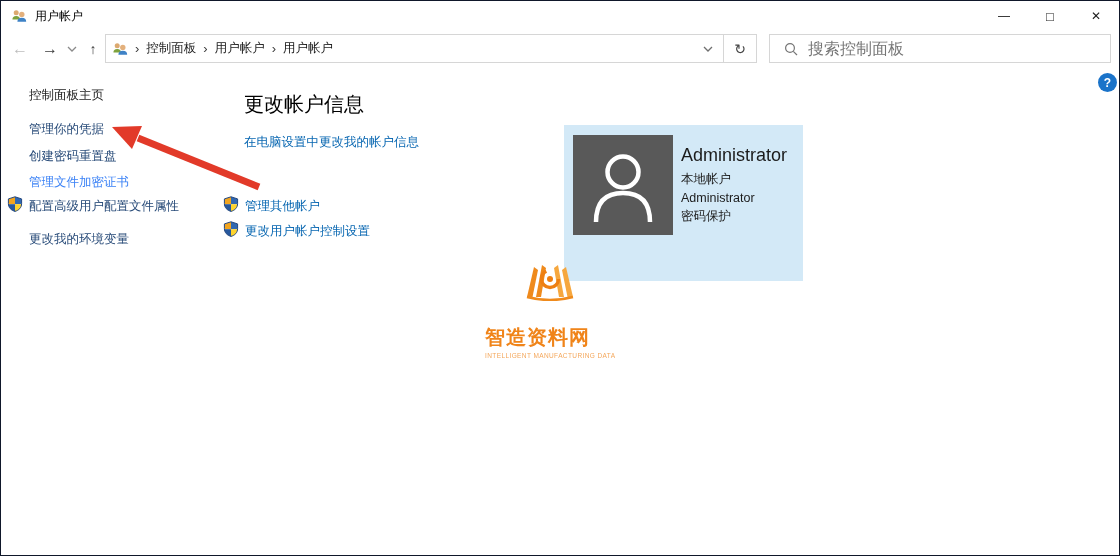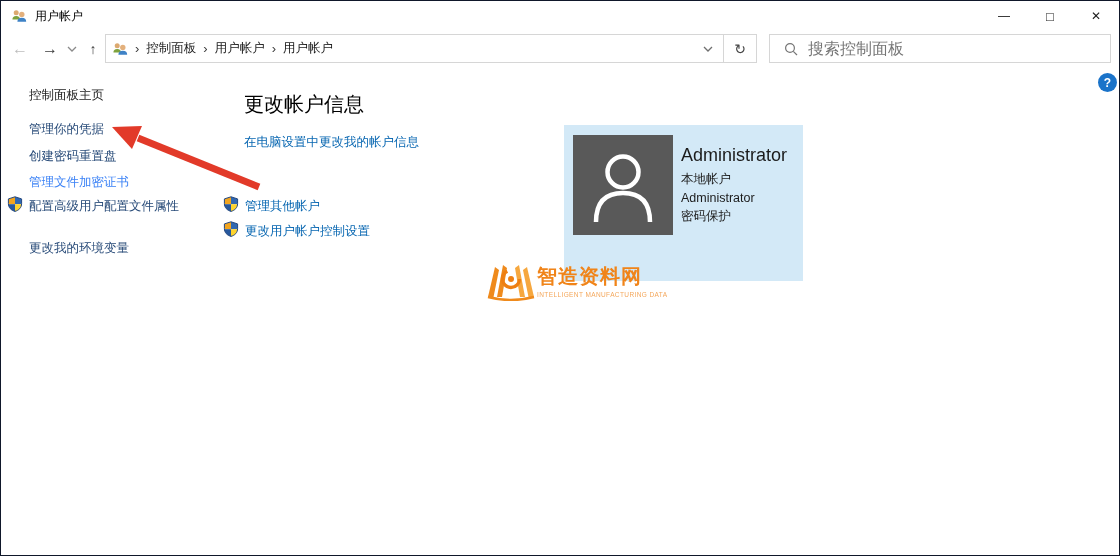--- a/index.html
+++ b/index.html
@@ -49,42 +49,42 @@
                       font-family:"Liberation Sans", sans-serif; background:transparent; }
   .search-box input::placeholder { color:#767676; opacity:1; }
 
   
   .side-item { position:absolute; left:28px; font-size:12.5px; white-space:nowrap; cursor:default; }
   .side-home { top:86px;  color:#1a1a1a; }
   .side-1 { top:120px; color:#274a78; }
   .side-2 { top:147px; color:#274a78; }
   .side-3 { top:173px; color:#3b82f6; }
   .side-4 { top:197px; color:#274a78; }
-  .side-5 { top:239px; color:#274a78; }
+  .side-5 { top:230px; color:#274a78; }
   .side-shield { position:absolute; left:6px; top:195px; }
 
   
   .page-heading { position:absolute; left:243px; top:90px; font-size:20px; font-weight:normal;
                   color:#000000; }
   .content-link { position:absolute; font-size:12.5px; color:#0766b1; cursor:default; white-space:nowrap; }
   .link-pc  { left:243px; top:133px; }
   .link-oa  { left:244px; top:197px; }
   .link-uac { left:244px; top:222px; }
   .main-shield-1 { position:absolute; left:222px; top:195px; }
   .main-shield-2 { position:absolute; left:222px; top:220px; }
 
   
   .user-panel { position:absolute; left:563px; top:124px; width:239px; height:156px; background:#d3e9f7; }
   .user-panel .avatar { position:absolute; left:9px; top:10px; }
   .user-panel .uname { position:absolute; left:117px; top:20px; font-size:18px; color:#1b1b1b; }
   .user-panel .udetails { position:absolute; left:117px; top:45px; font-size:12.5px;
                           line-height:18.5px; color:#1b1b1b; }
 
   
-  .watermark { position:absolute; left:484px; top:258px; display:flex; align-items:center; gap:0; }
+  .watermark { position:absolute; left:484px; top:258px; display:flex; align-items:center; gap:23px;flex-direction:column; }
   .wm-text { display:flex; flex-direction:column; }
   .wm-title { font-size:20px; font-weight:bold; color:#f08419; letter-spacing:1px; }
   .wm-sub { font-size:6.5px; color:#f4a75b; letter-spacing:0.4px; margin-top:1px; }
 
   
   .help-btn { position:absolute; left:1097px; top:72px; width:19px; height:19px; border-radius:50%;
               background:#1a73c9; color:#fff; font-size:12px; font-weight:bold; border:none;
               display:flex; align-items:center; justify-content:center; cursor:default; }
   .annotation { position:absolute; left:0; top:0; pointer-events:none; z-index:50; }
 </style>

